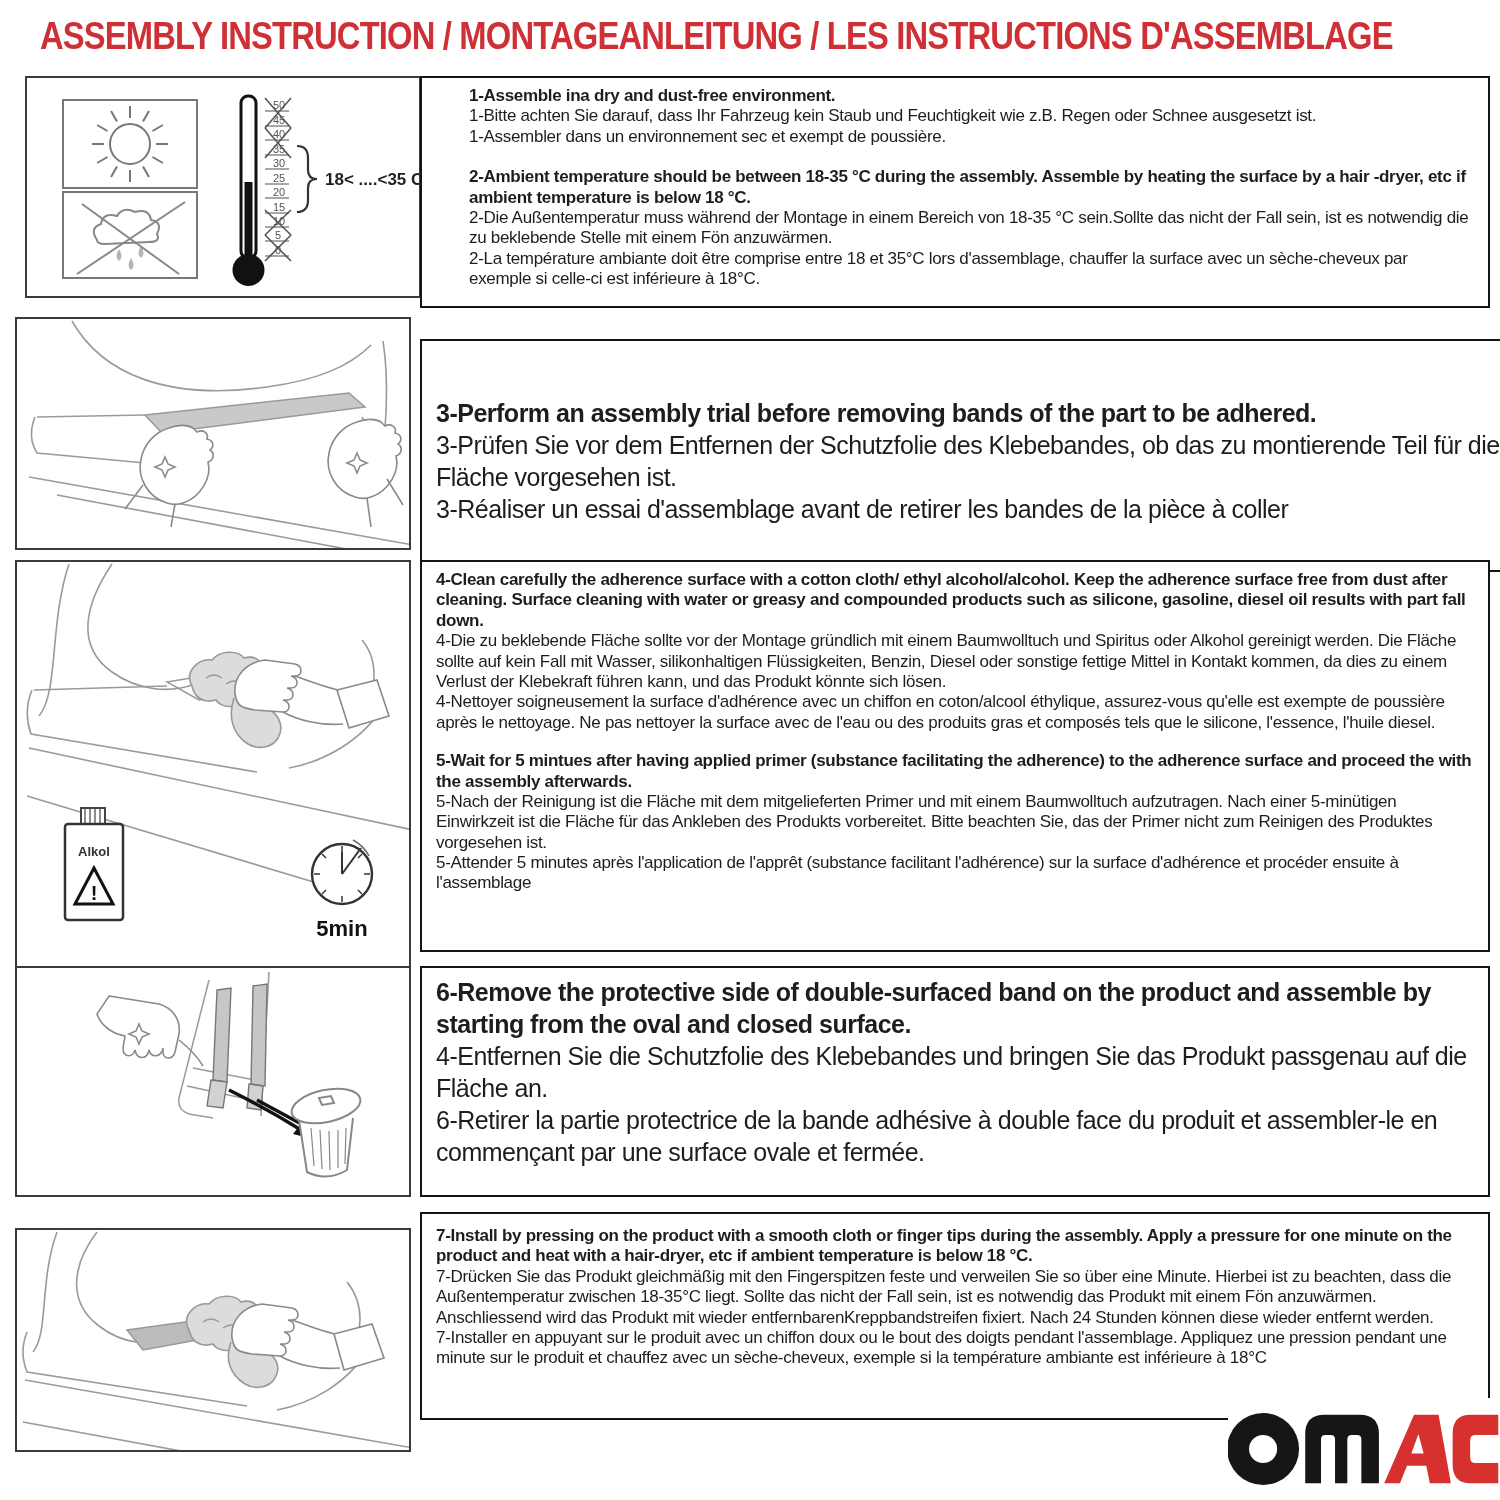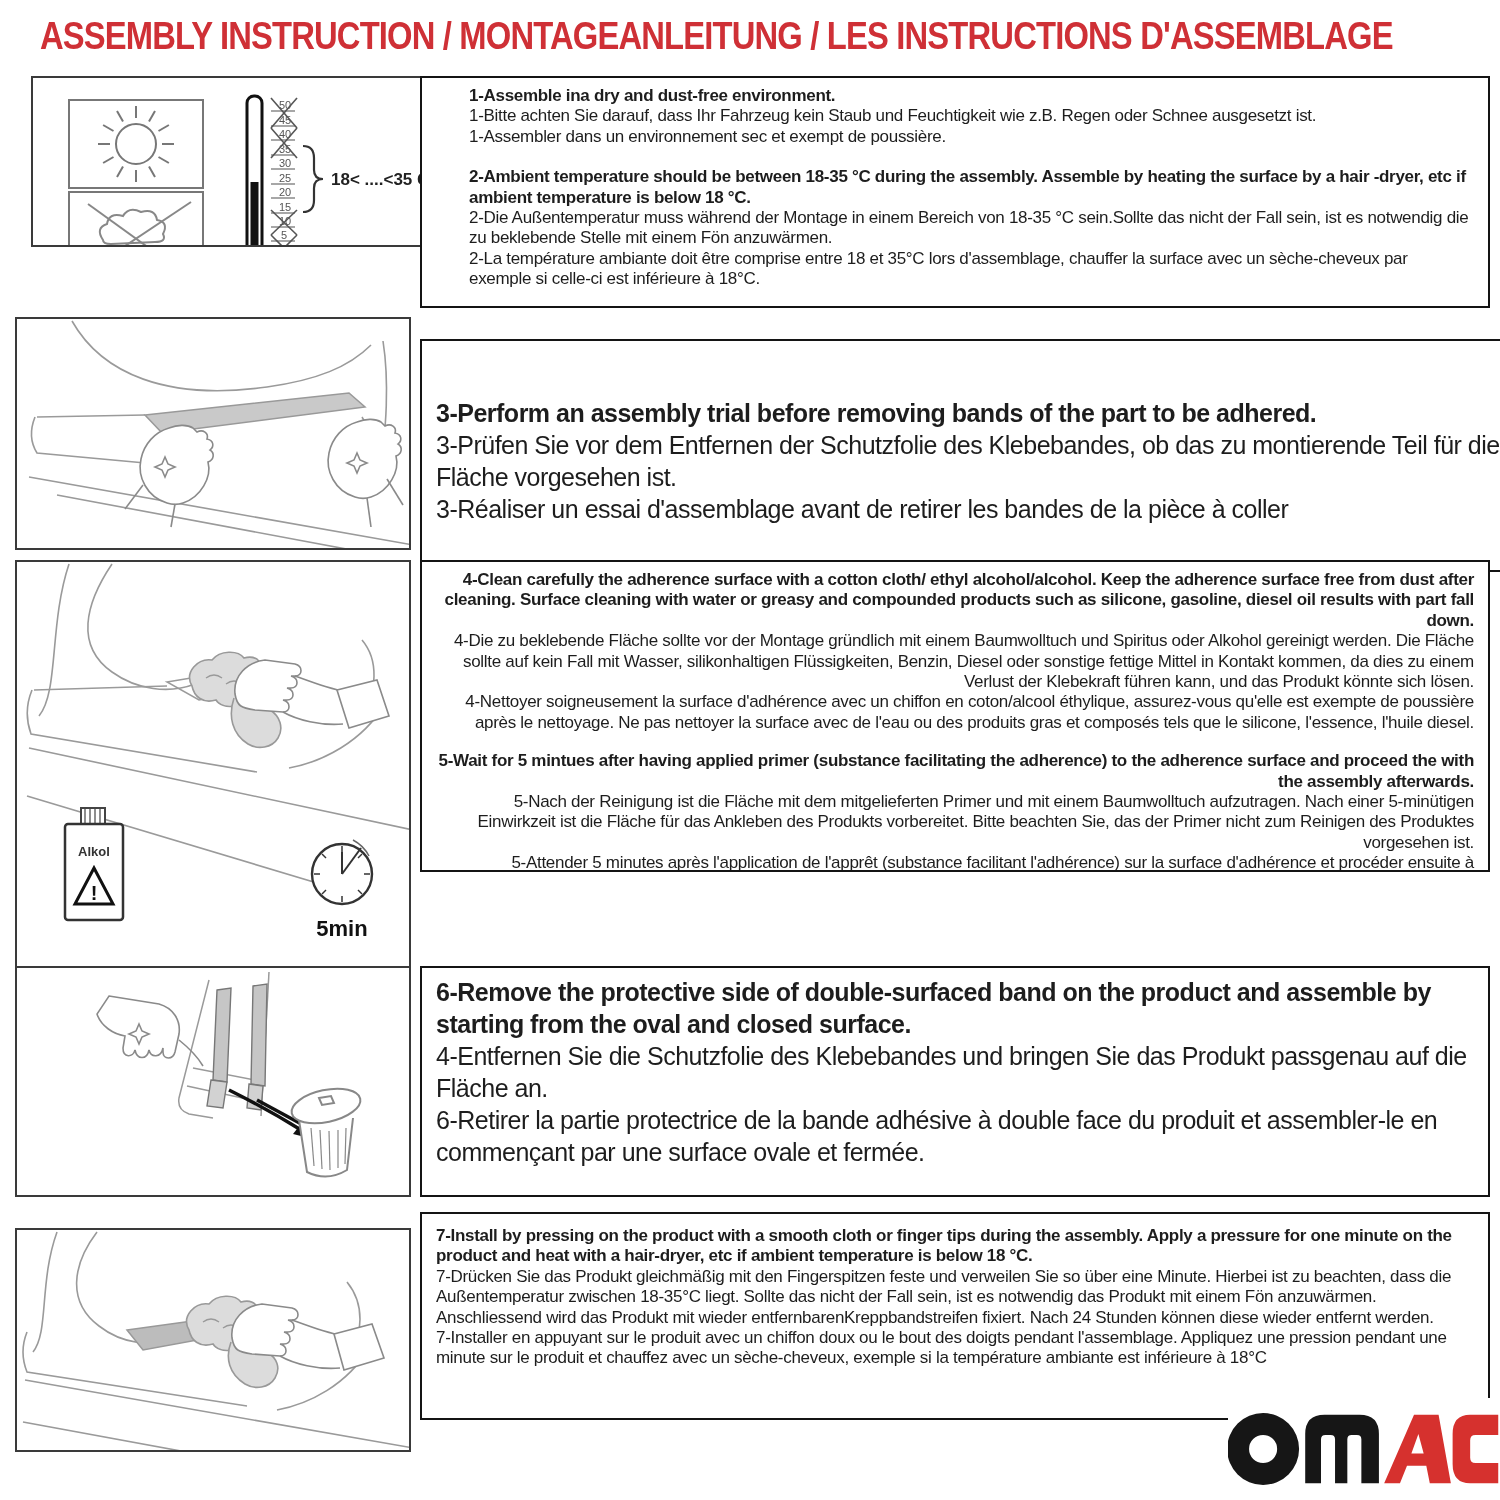--- a/index.html
+++ b/index.html
@@ -31,21 +31,21 @@
   .pad-top-12{padding-top:12px;}
   
   .logo-wrap{left:1228px;top:1398px;width:272px;height:102px;background:#fff;display:flex;align-items:center;}
   svg text{font-family:"Liberation Sans","DejaVu Sans",sans-serif;}
 </style>
 </head>
 <body>
 
 <div class="abs page-title">ASSEMBLY INSTRUCTION / MONTAGEANLEITUNG / LES INSTRUCTIONS D'ASSEMBLAGE</div>
 
-<div class="abs illu-box" style="left:31px;top:76px;width:396px;height:171px;">
+<div class="abs illu-box" style="left:25px;top:76px;width:396px;height:222px;">
   <svg width="396" height="231" viewBox="0 0 396 231">
 
     <g stroke="#777" fill="none" stroke-width="2">
       <rect x="36" y="22" width="134" height="88"></rect>
       <circle cx="103" cy="66" r="20"></circle>
       <g stroke-width="2">
         <line x1="129" y1="66" x2="141" y2="66"></line>
           <line x1="125.5" y1="53" x2="135.9" y2="47"></line>
         <line x1="116" y1="43.5" x2="122" y2="33.1"></line>
           <line x1="103" y1="40" x2="103" y2="28"></line>
@@ -213,21 +213,21 @@
           <line x1="345" y1="332" x2="341" y2="328"></line>
       </g>
       <line x1="325" y1="312" x2="325" y2="290" stroke="#333" stroke-width="2"></line>
       <line x1="325" y1="312" x2="344" y2="286" stroke="#333" stroke-width="2"></line>
       <path d="M336,278 A38,38 0 0 1 352,294" fill="none" stroke="#666" stroke-width="1.5"></path>
       <text x="325" y="374" font-size="22" font-weight="bold" fill="#111" text-anchor="middle">5min</text>
     </g>
   </svg>
 </div>
 
-<div class="abs text-box" style="left:420px;top:560px;width:1070px;height:312px;text-align:right;">
+<div class="abs text-box" style="left:420px;top:560px;width:1070px;height:392px;">
   <div class="text-inner small">
     <p class="b">4-Clean carefully the adherence surface with a cotton cloth/ ethyl alcohol/alcohol. Keep the adherence surface free from dust after cleaning. Surface cleaning with water or greasy and compounded products such as silicone, gasoline, diesel oil results with part fall down.</p>
     <p>4-Die zu beklebende Fläche sollte vor der Montage gründlich mit einem Baumwolltuch und Spiritus oder Alkohol gereinigt werden. Die Fläche sollte auf kein Fall mit Wasser, silikonhaltigen Flüssigkeiten, Benzin, Diesel oder sonstige fettige Mittel in Kontakt kommen, da dies zu einem Verlust der Klebekraft führen kann, und das Produkt könnte sich lösen.</p>
     <p>4-Nettoyer soigneusement la surface d'adhérence avec un chiffon en coton/alcool éthylique, assurez-vous qu'elle est exempte de poussière après le nettoyage. Ne pas nettoyer la surface avec de l'eau ou des produits gras et composés tels que le silicone, l'essence, l'huile diesel.</p>
     <div class="spacer-18"></div>
     <p class="b">5-Wait for 5 mintues after having applied primer (substance facilitating the adherence) to the adherence surface and proceed the with the assembly afterwards.</p>
     <p>5-Nach der Reinigung ist die Fläche mit dem mitgelieferten Primer und mit einem Baumwolltuch aufzutragen. Nach einer 5-minütigen Einwirkzeit ist die Fläche für das Ankleben des Produkts vorbereitet. Bitte beachten Sie, das der Primer nicht zum Reinigen des Produktes vorgesehen ist.</p>
     <p>5-Attender 5 minutes après l'application de l'apprêt (substance facilitant l'adhérence) sur la surface d'adhérence et procéder ensuite à l'assemblage</p>
   </div>
 </div>

